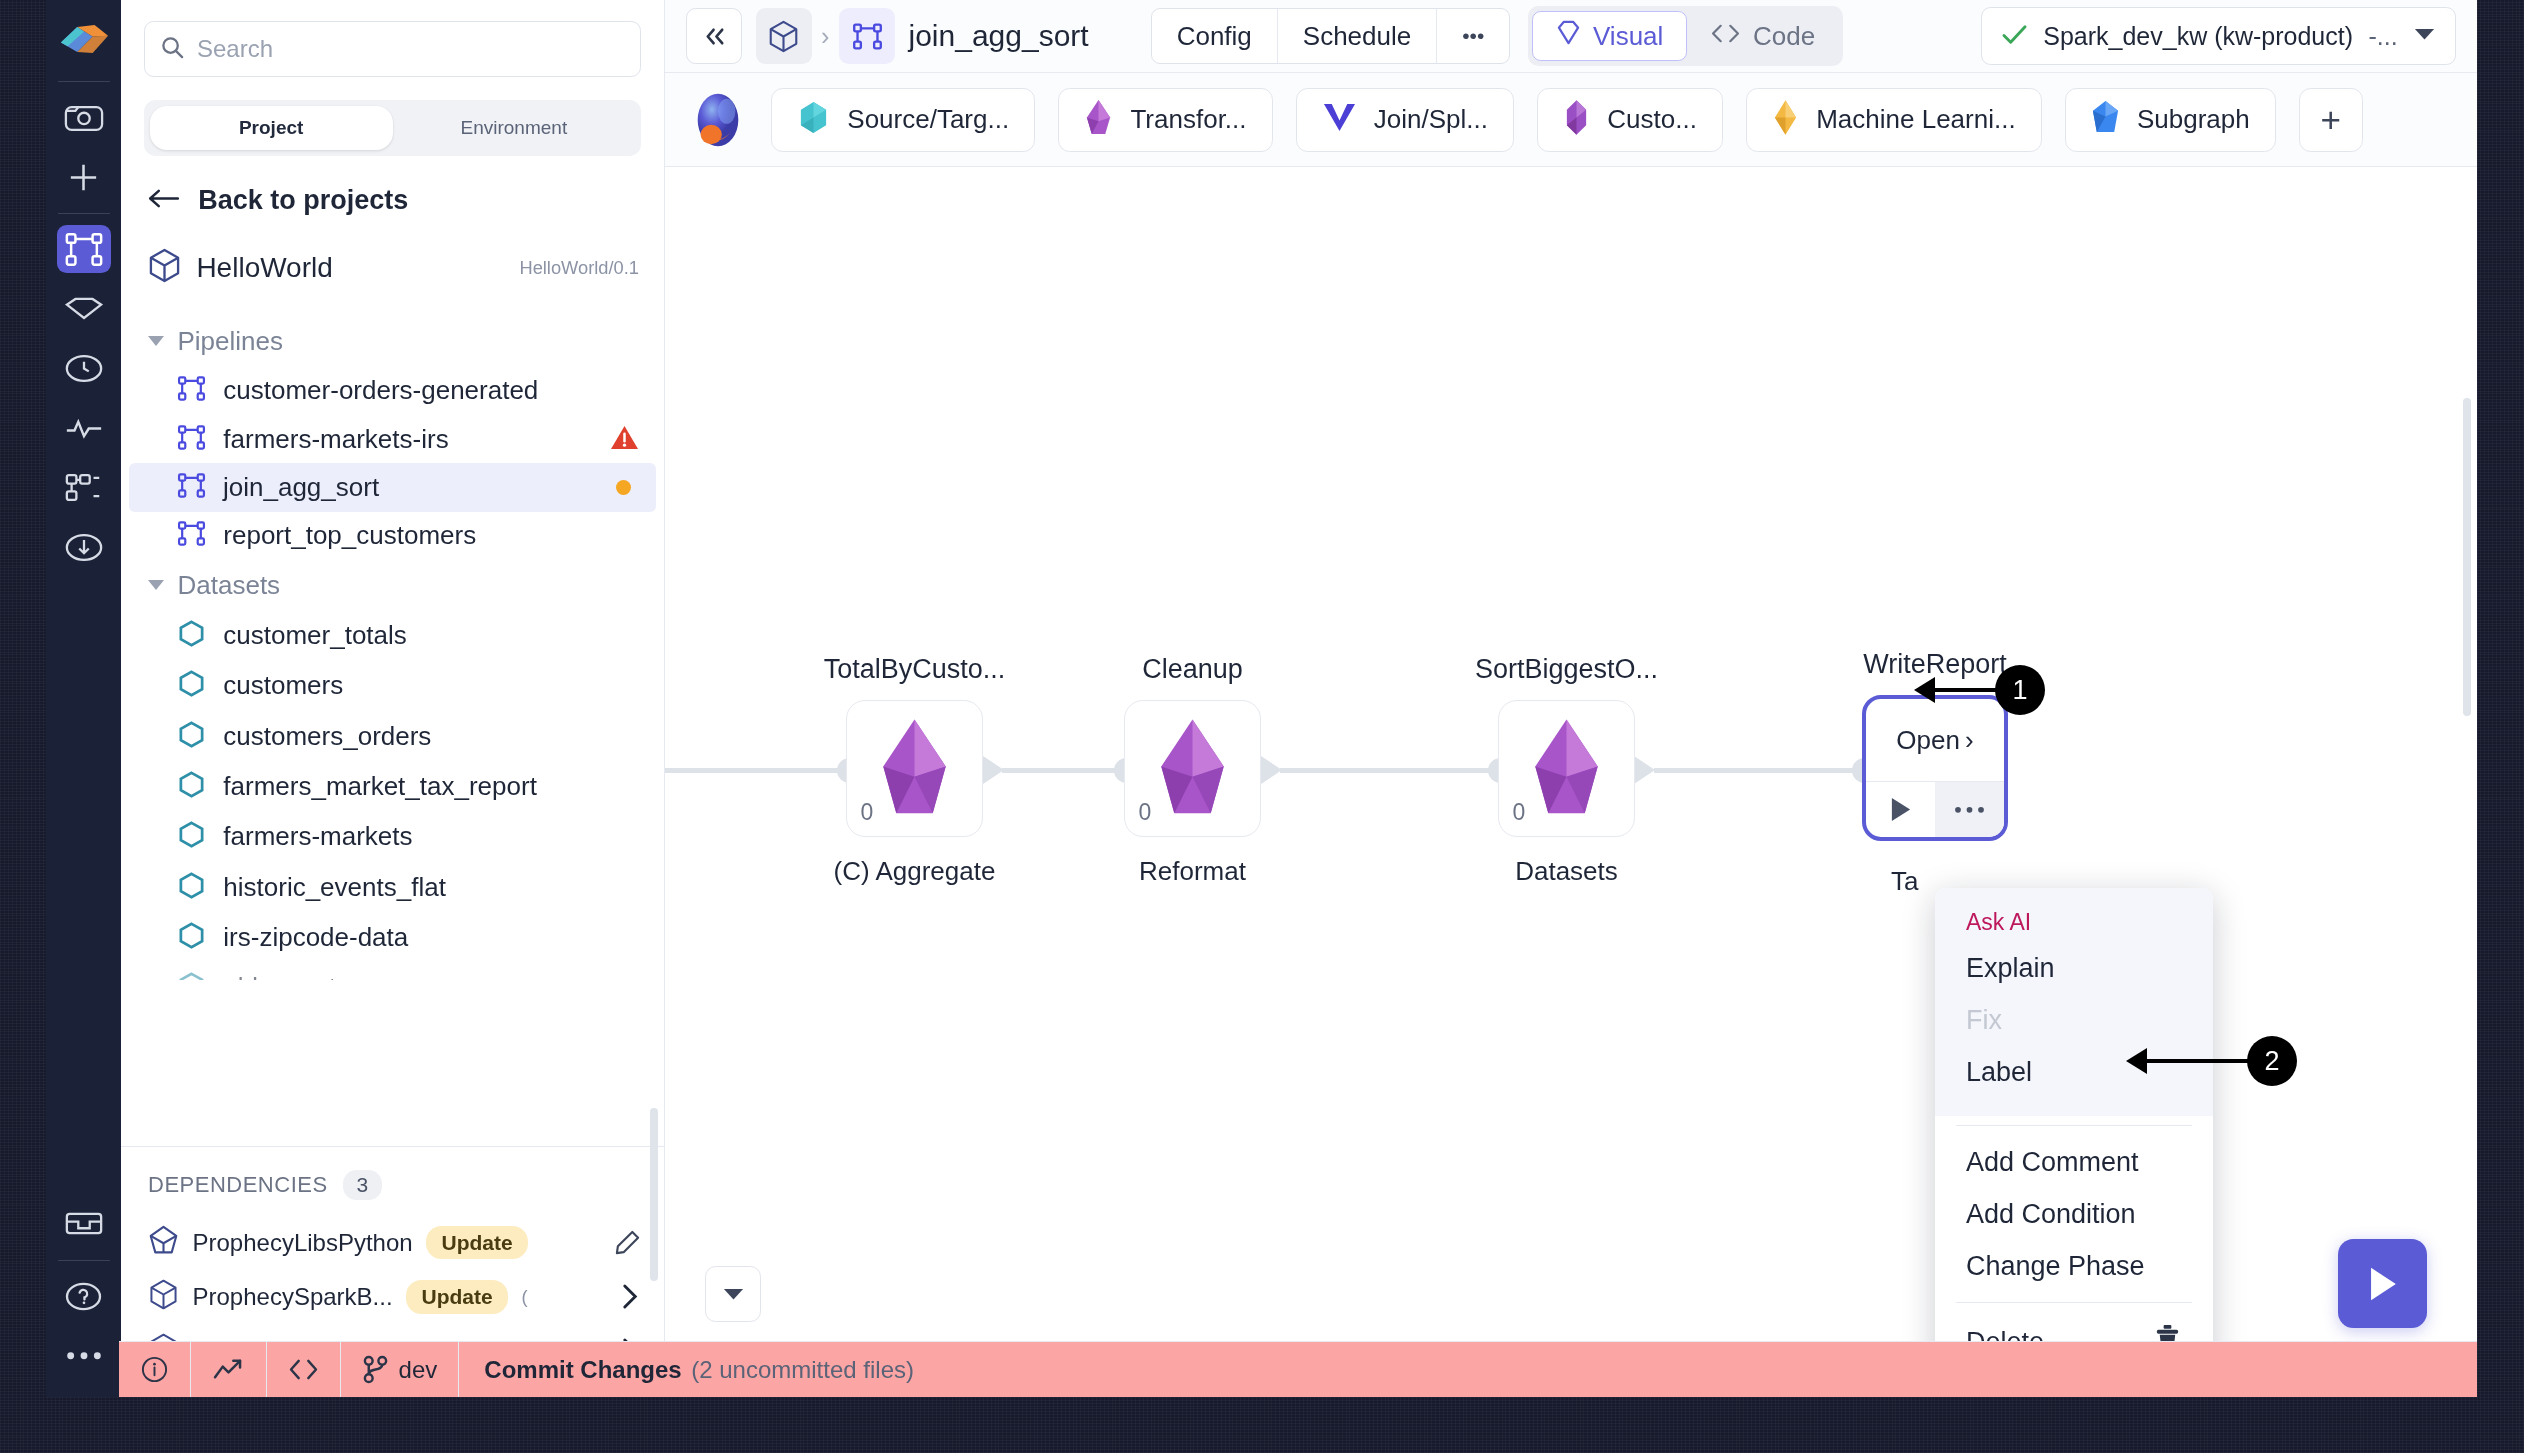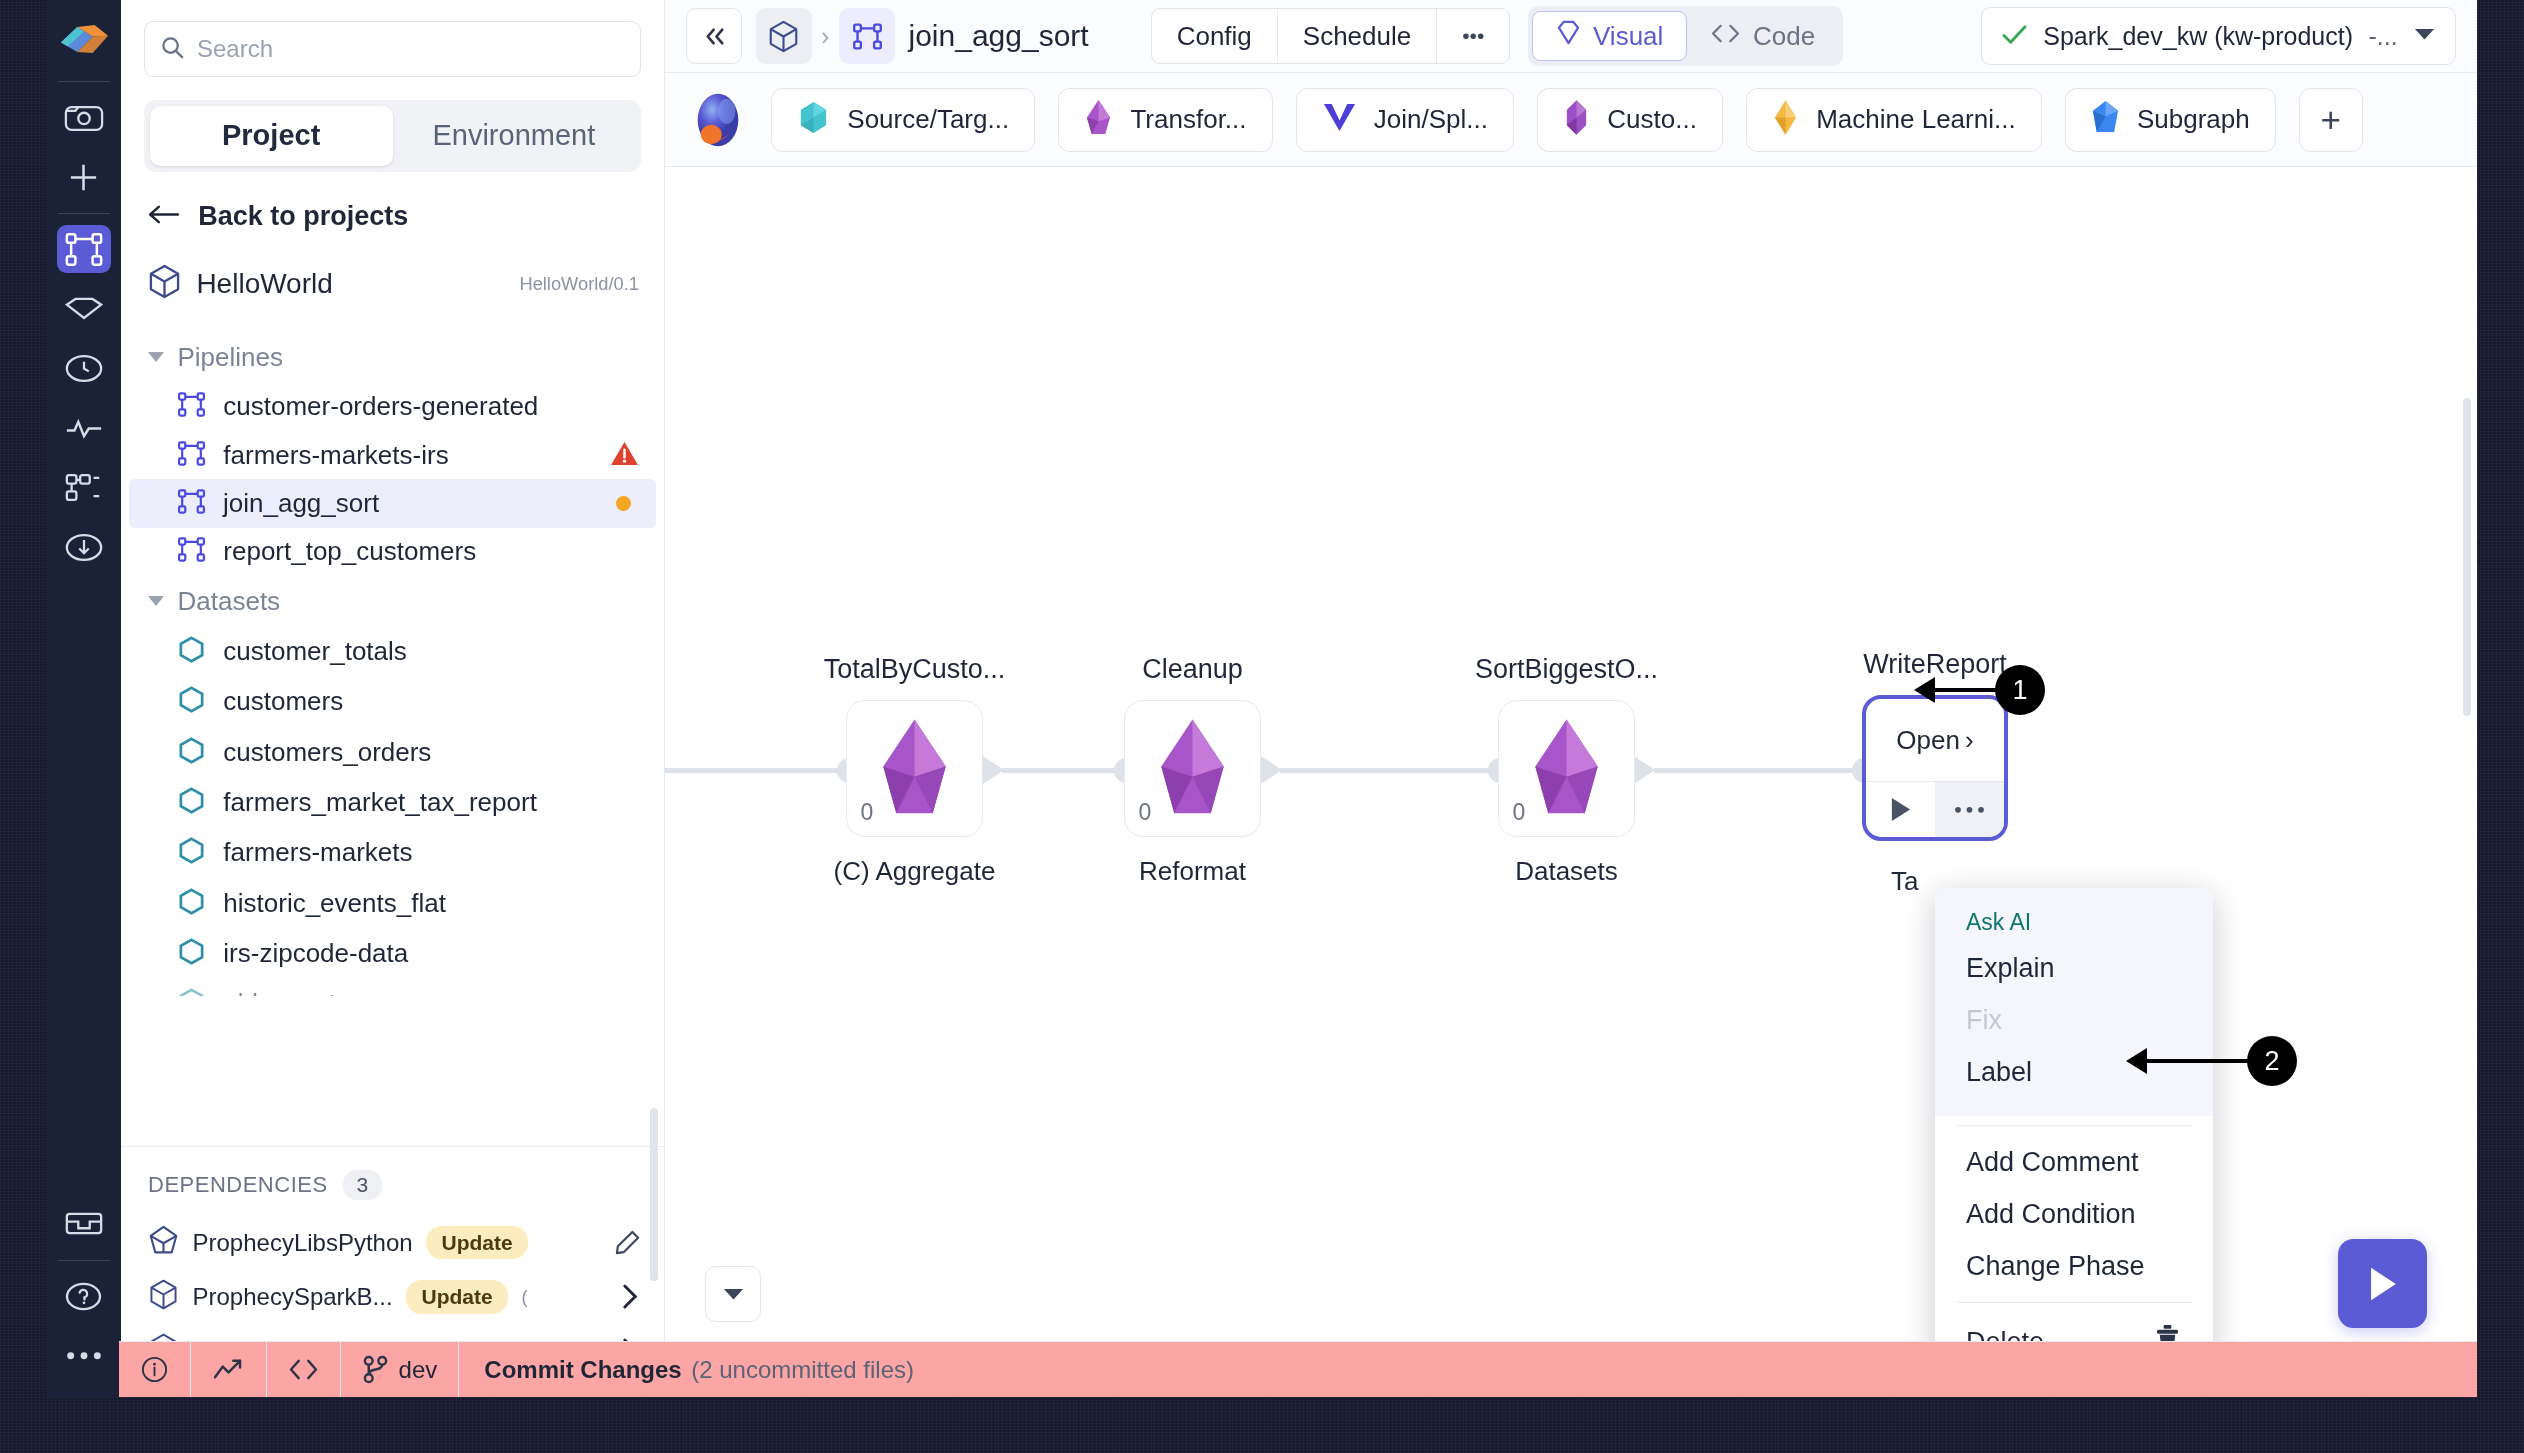--- a/index.html
+++ b/index.html
@@ -64,23 +64,23 @@
     width: 100%; font-family: "Liberation Sans", sans-serif;
   }
   .search-box input::placeholder { color: #9aa2b1; }
 
   .seg {
     margin: 13.5px 23px 0 23px;
     background: #f0f2f6; border-radius: 11.6px; padding: 5.8px;
     display: flex;
   }
   .seg-btn {
-    flex: 1; height: 60px; border-radius: 10px;
+    flex: 1; height: 44px; border-radius: 17px;
     display: flex; align-items: center; justify-content: center;
-    font-size: 29px; color: #5a6377; cursor: pointer;
+    font-size: 19px; color: #5a6377; cursor: pointer;
   }
   .seg-btn.active {
     background: #fff; color: #222b3d; font-weight: bold;
     box-shadow: 0 1px 2.9px rgba(0,0,0,.12);
   }
 
   .back-row {
     display: flex; align-items: center; gap: 17.3px;
     padding: 29px 23px 15.4px 27px; cursor: pointer;
   }
@@ -278,21 +278,21 @@
     position: absolute; z-index: 40;
     width: 278px; background: #fff; border-radius: 11.6px;
     box-shadow: 0 7.7px 33px rgba(20,25,45,.22);
     padding: 0 0 5.8px 0; overflow: hidden;
   }
   .ctx-ai { background: #f4f6fb; padding: 13.5px 0 17.3px 0; }
   .ctx-item {
     padding: 10.6px 31px; font-size: 27px; color: #1e2638; cursor: pointer;
     display: flex; align-items: center;
   }
-  .ctx-item.small { font-size: 23px; color: #0f766e; padding-top: 7.7px; padding-bottom: 5.8px;}
+  .ctx-item.small { font-size: 23px; color: #be185d; padding-top: 7.7px; padding-bottom: 5.8px;}
   .ctx-item.disabled { color: #c3c8d2; cursor: default; }
   .ctx-sep { height: 1px; background: #e6e9ef; margin: 9.6px 21px; }
   .ctx-item .right { margin-left: auto; }
 
   
   .canvas-ctl {
     position: absolute; width: 56px; height: 56px;
     border: 1px solid #e2e5ec; border-radius: 10.6px; background: #fff;
     display: flex; align-items: center; justify-content: center; cursor: pointer;
   }

